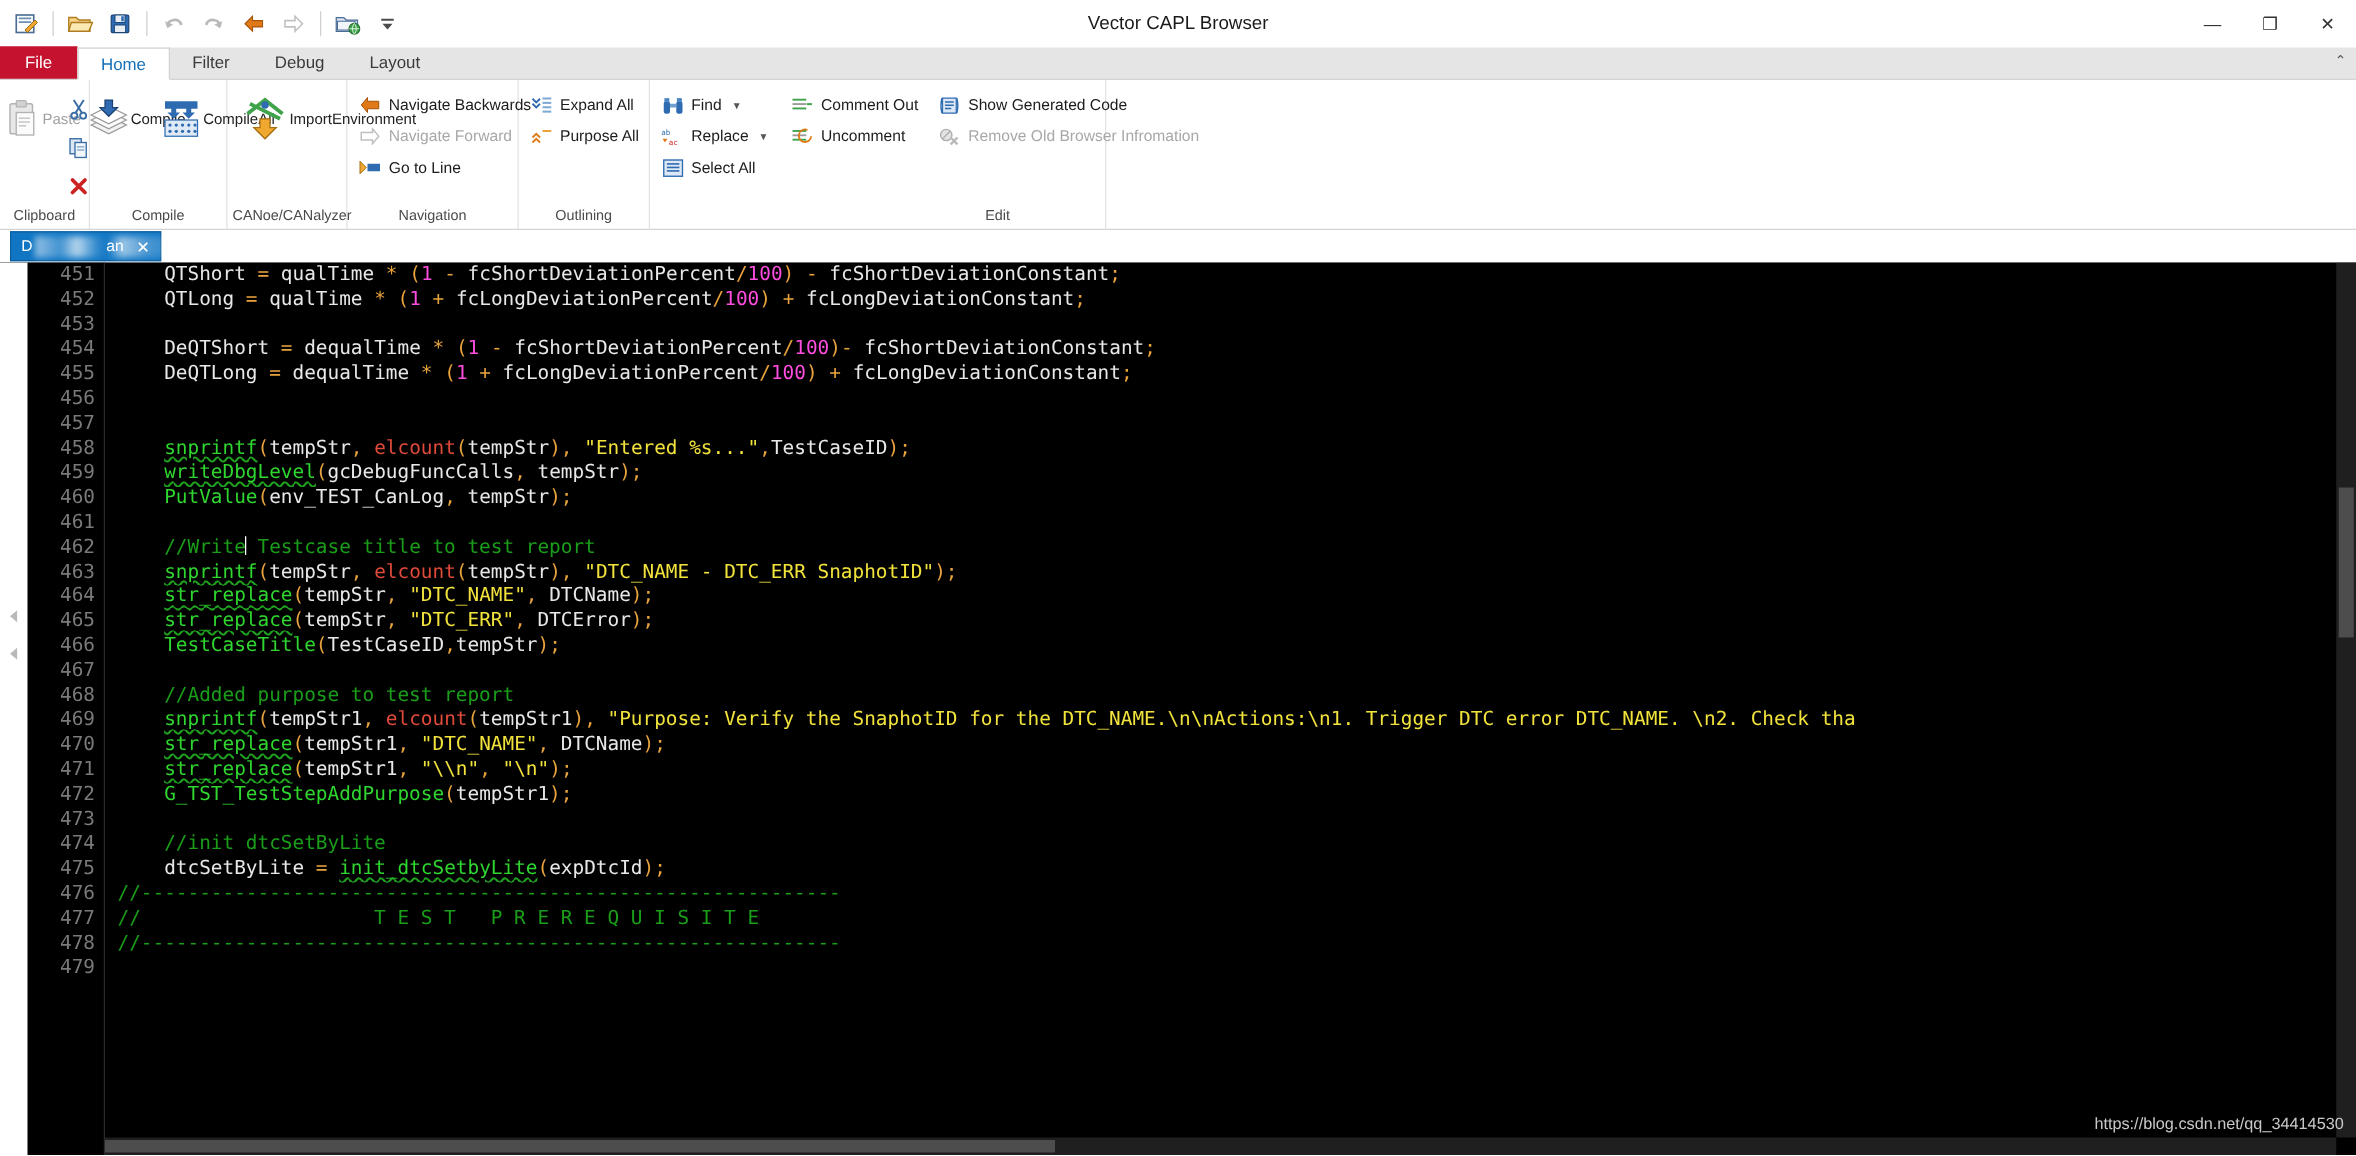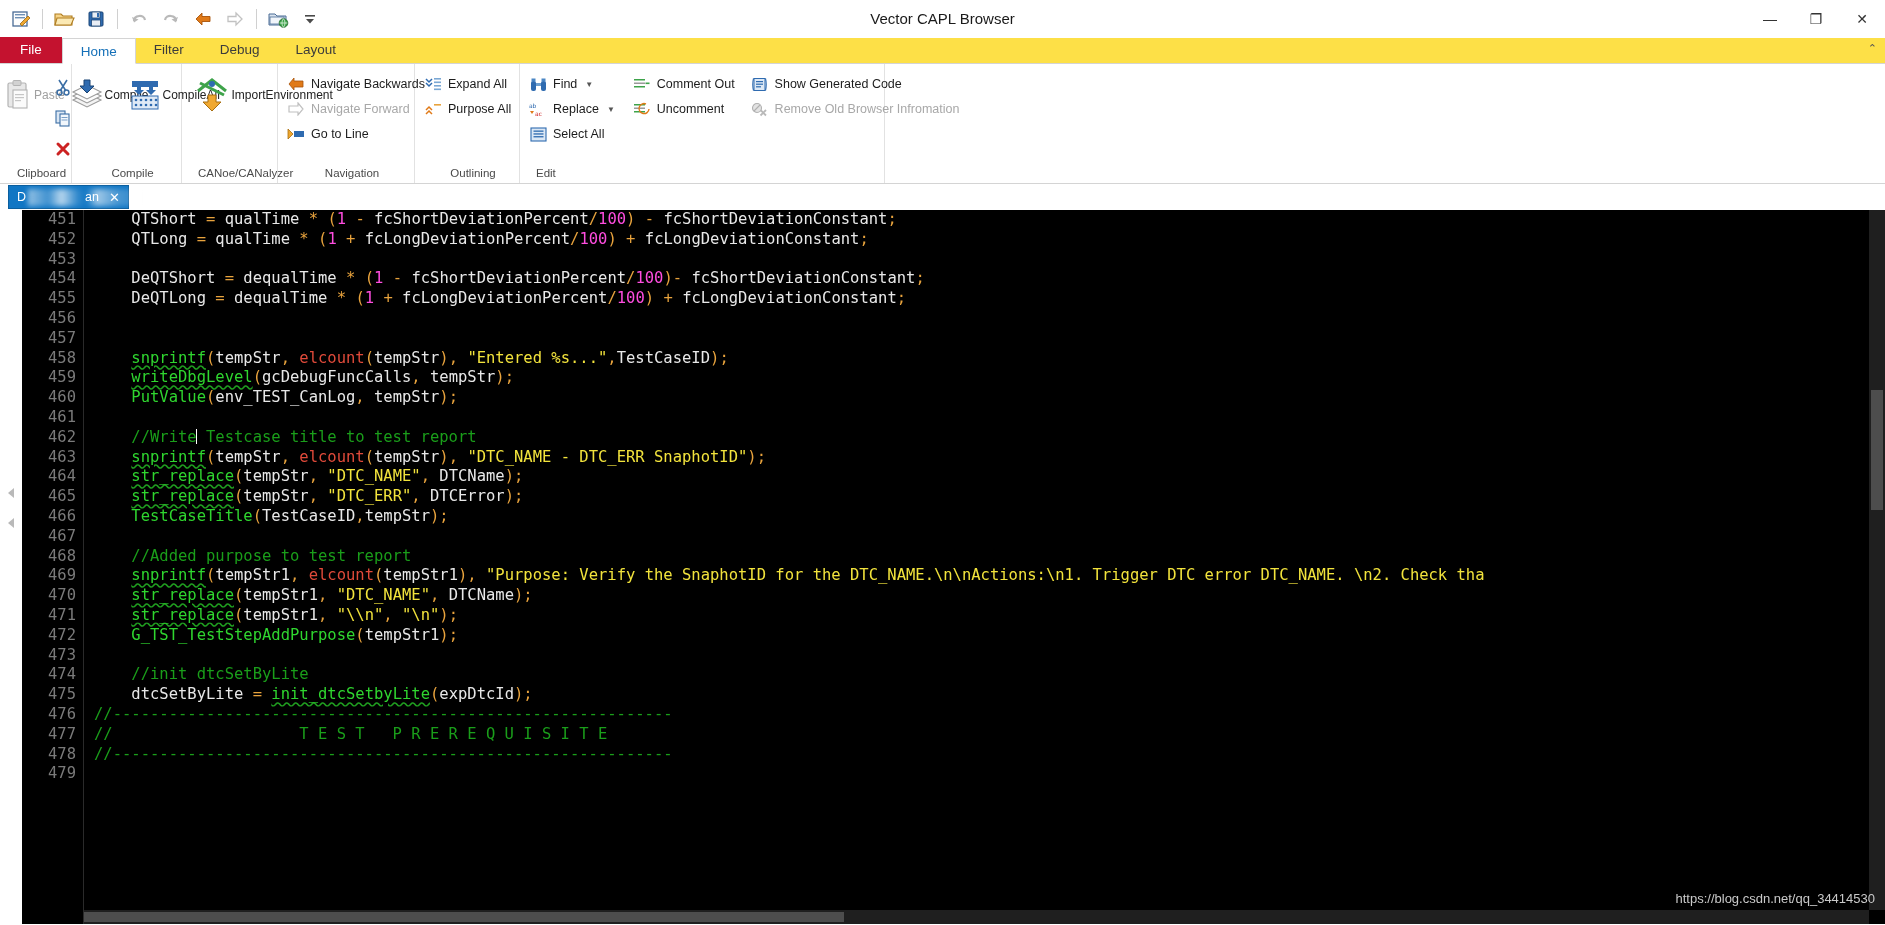--- a/index.html
+++ b/index.html
@@ -53,21 +53,21 @@
     width: 46px; height: 38px;
     display: flex; align-items: center; justify-content: center;
     color: #333; font-size: 14px;
   }
 
   
   .tabs {
     height: 26px;
     display: flex;
     align-items: flex-end;
-    background: #fde047;
+    background: #e5e5e5;
     border-bottom: 1px solid #d4d4d4;
     position: relative;
   }
   .tab-file {
     background: #c4122f;
     color: #ffffff;
     height: 26px;
     line-height: 26px;
     padding: 0 20px;
     font-size: 13.5px;
@@ -103,21 +103,20 @@
     padding: 4px 4px 0 4px;
   }
   .rgroup:last-child { border-right: none; }
   .rgroup-body { flex: 1; display: flex; align-items: flex-start; padding-top: 2px; }
   .rgroup-label {
     height: 17px;
     line-height: 15px;
     text-align: center;
     font-size: 11.5px;
     color: #4a4a4a;
-    margin-left: 12px;
   }
 
   .bigbtn {
     width: 58px;
     display: flex; flex-direction: row; align-items: center;
     padding-top: 4px;
     font-size: 12px; color: #222; text-align: center; line-height: 13px;
   }
   .bigbtn.disabled { color: #a0a0a0; }
   .bigbtn .ic { height: 42px; display:flex; align-items:center; justify-content:center; }
@@ -604,21 +603,21 @@
             <svg width="17" height="15" viewBox="0 0 17 15">
               <circle cx="6" cy="6" r="4.5" fill="#e3e3e3" stroke="#b0b0b0" stroke-width="1.1"></circle>
               <path d="M3 9 L9 3" stroke="#b0b0b0" stroke-width="1.1"></path>
               <path d="M9.5 8 L15 13.5 M15 8 L9.5 13.5" stroke="#b9b9b9" stroke-width="1.8"></path>
             </svg>
           </span>
           <span>Remove Old Browser Infromation</span>
         </div>
       </div>
     </div>
-    <div class="rgroup-label" style="text-align:left;padding-right:72px">Edit</div>
+    <div class="rgroup-label" style="text-align:right;padding-right:72px">Edit</div>
   </div>
 
   <div style="flex:1"></div>
 </div>
 
 <div class="doctabs">
   <div class="doctab">
     <span class="doctab-label">
       <span>D</span><span style="letter-spacing:0">&nbsp;&nbsp;&nbsp;&nbsp;&nbsp;&nbsp;&nbsp;&nbsp;&nbsp;&nbsp;&nbsp;&nbsp;&nbsp;&nbsp;&nbsp;&nbsp;&nbsp;</span><span>an</span>
       <span class="blurmask"></span>

